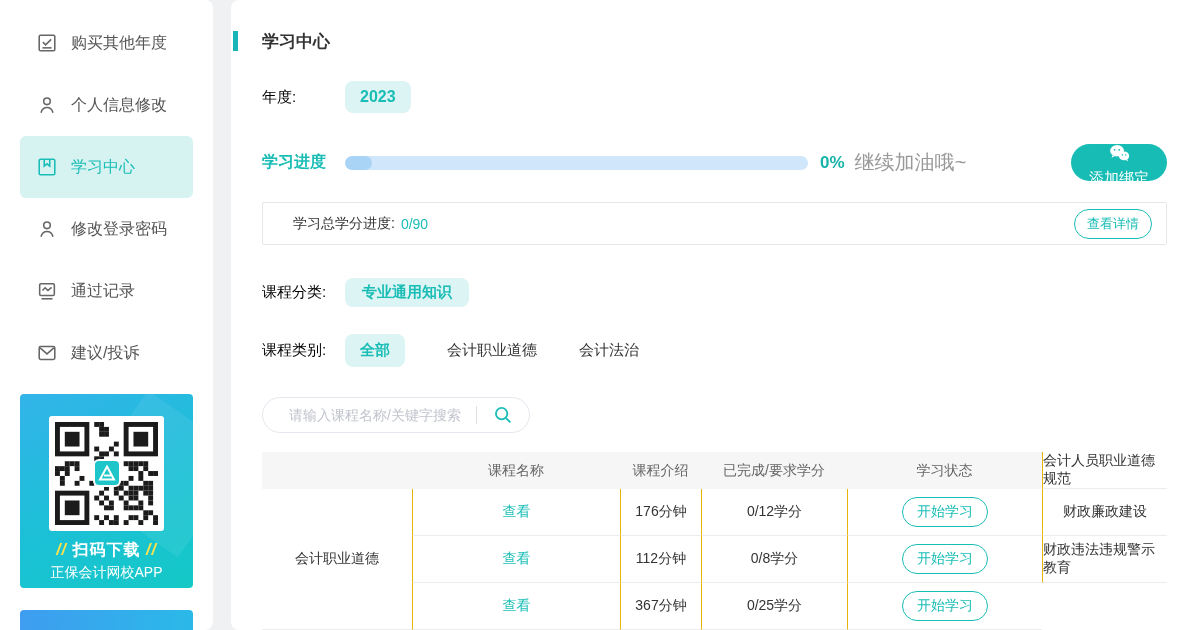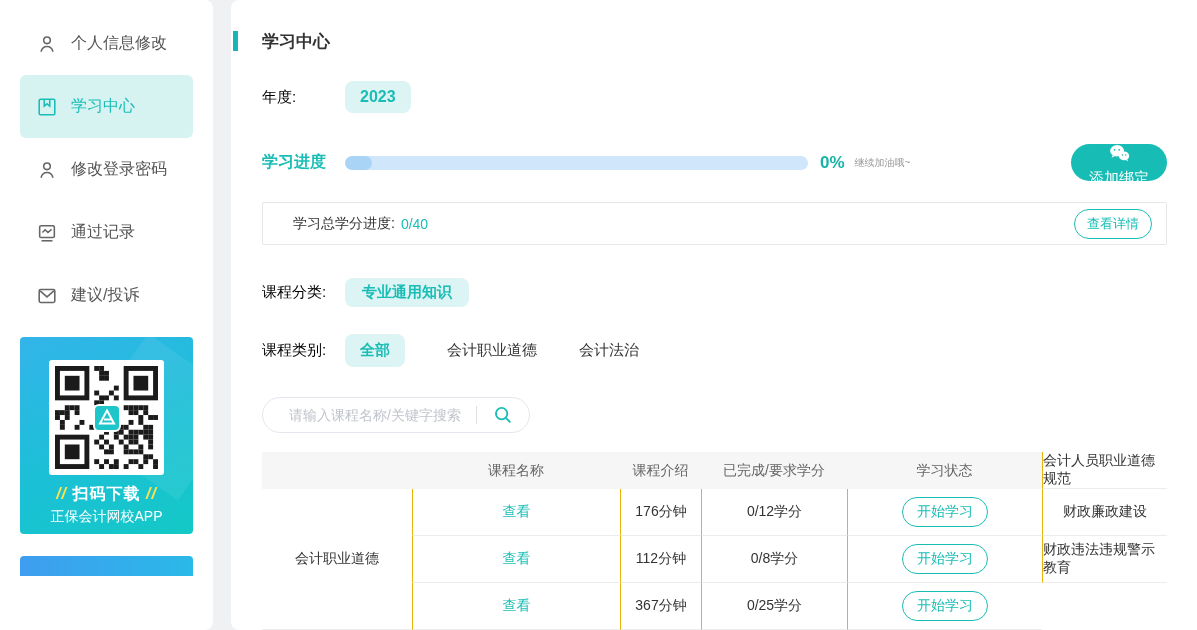--- a/index.html
+++ b/index.html
@@ -94,21 +94,21 @@
   .tag-pill.selected { padding:7px 15px; font-size:15px; }
   
   .progress-row { margin-top:31px; }
   .progress-label { width:83px; color:#1abdb6; font-weight:bold; font-size:16px; flex-shrink:0; }
   .progress-track {
     width:463px; height:14px; border-radius:7px;
     background:#cfe6fb; overflow:hidden; position:relative;
   }
   .progress-fill { height:100%; border-radius:7px; background:#a9d4f6; }
   .progress-pct { margin-left:12px; color:#17b3a8; font-weight:bold; font-size:17px; }
-  .progress-hint { margin-left:10px; color:#999; font-size:10px;font-family:Liberation Mono, monospace; }
+  .progress-hint { margin-left:10px; color:#999; font-size:20px;font-family:Liberation Mono, monospace; }
   .bind-btn {
     margin-left:auto;
     background:#17bdb5; color:#fff; border:none;
     height:37px; border-radius:19px; padding:0 18px;
     font-size:15px; display:flex; align-items:center; gap:7px;
     cursor:pointer; font-family:inherit;flex-direction:column;
   }
   
   .credit-box {
     margin-top:21px; height:43px;
@@ -163,20 +163,30 @@
   }
   .td.vline { border-left:1px solid #eab308; }
   .group-cell { grid-row:2 / span 3; }
   .link { color:#1abdb6; cursor:pointer; font-size:14px; }
   .start-btn { border-radius:15px; padding:0 14px; font-size:14px; }
 </style>
 </head>
 <body>
 
 <aside class="sidebar">
+  <div class="menu-item">
+    <span class="micon">
+      <svg viewBox="0 0 24 24" fill="none" stroke="currentColor" stroke-width="1.7">
+        <rect x="3.5" y="3.5" width="17" height="17" rx="1.5"></rect>
+        <polyline points="7.5,11 10.5,14 16.5,8"></polyline>
+        <line x1="7" y1="17.3" x2="17" y2="17.3"></line>
+      </svg>
+    </span>
+    <span>购买其他年度</span>
+  </div>
   <div class="menu-item">
     <span class="micon">
       <svg viewBox="0 0 24 24" fill="none" stroke="currentColor" stroke-width="1.7">
         <circle cx="12" cy="8" r="3.6"></circle>
         <path d="M5.5 20.5c1-4.2 4-5.7 6.5-5.7s5.5 1.5 6.5 5.7"></path>
       </svg>
     </span>
     <span>个人信息修改</span>
   </div>
   <div class="menu-item active">
@@ -365,21 +375,21 @@
           <circle cx="16.6" cy="13.6" r="0.95" fill="#17bdb5"></circle>
           <circle cx="20.8" cy="13.6" r="0.95" fill="#17bdb5"></circle>
         </svg>
       </span>
       <span>添加绑定</span>
     </button>
   </div>
 
   <div class="credit-box">
     <span class="credit-label">学习总学分进度:</span>
-    <span class="credit-value">0/40</span>
+    <span class="credit-value">0/90</span>
     <button class="outline-btn">查看详情</button>
   </div>
 
   <div class="row cat-row">
     <span class="field-label">课程分类:</span>
     <span class="tag-pill small">专业通用知识</span>
   </div>
 
   <div class="row type-row">
     <span class="field-label">课程类别:</span>

